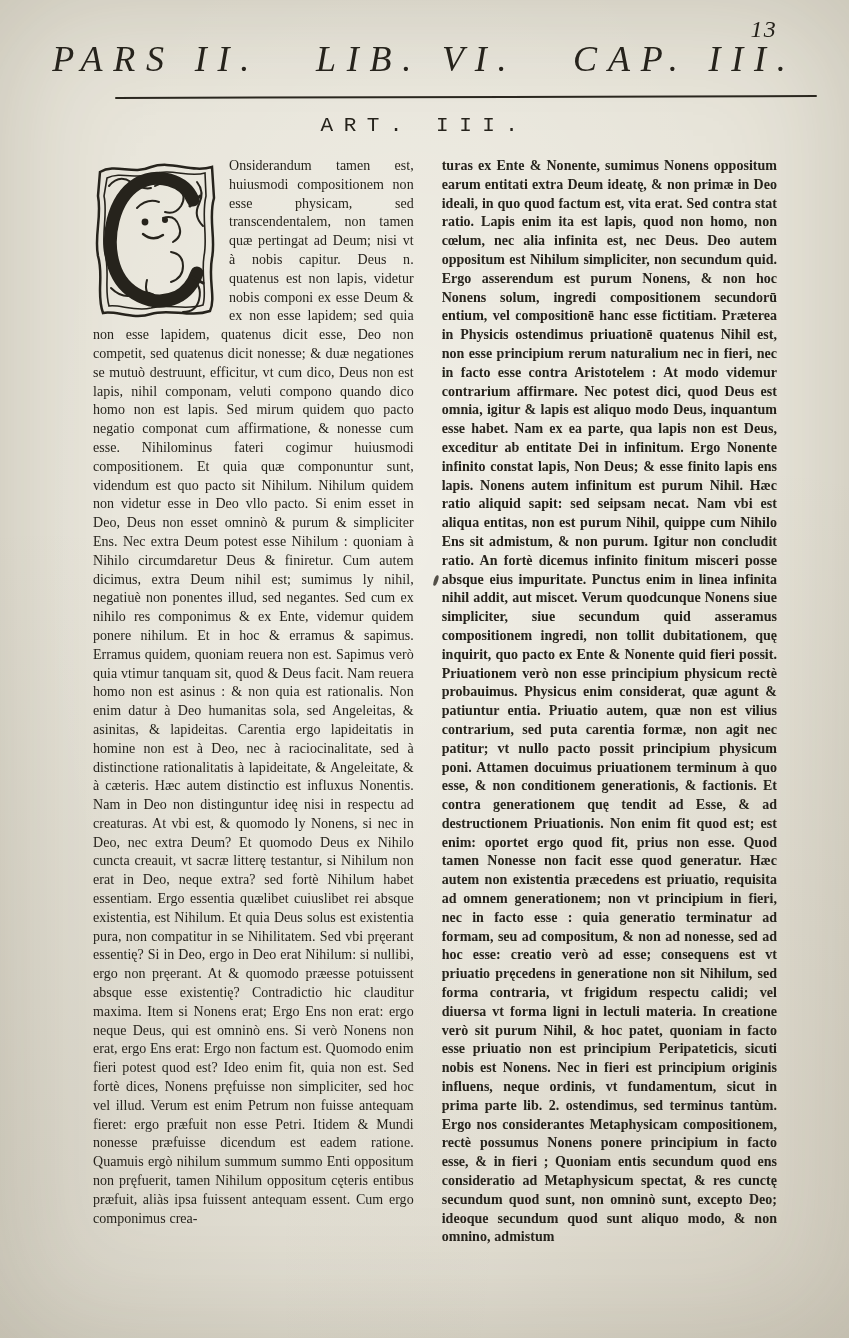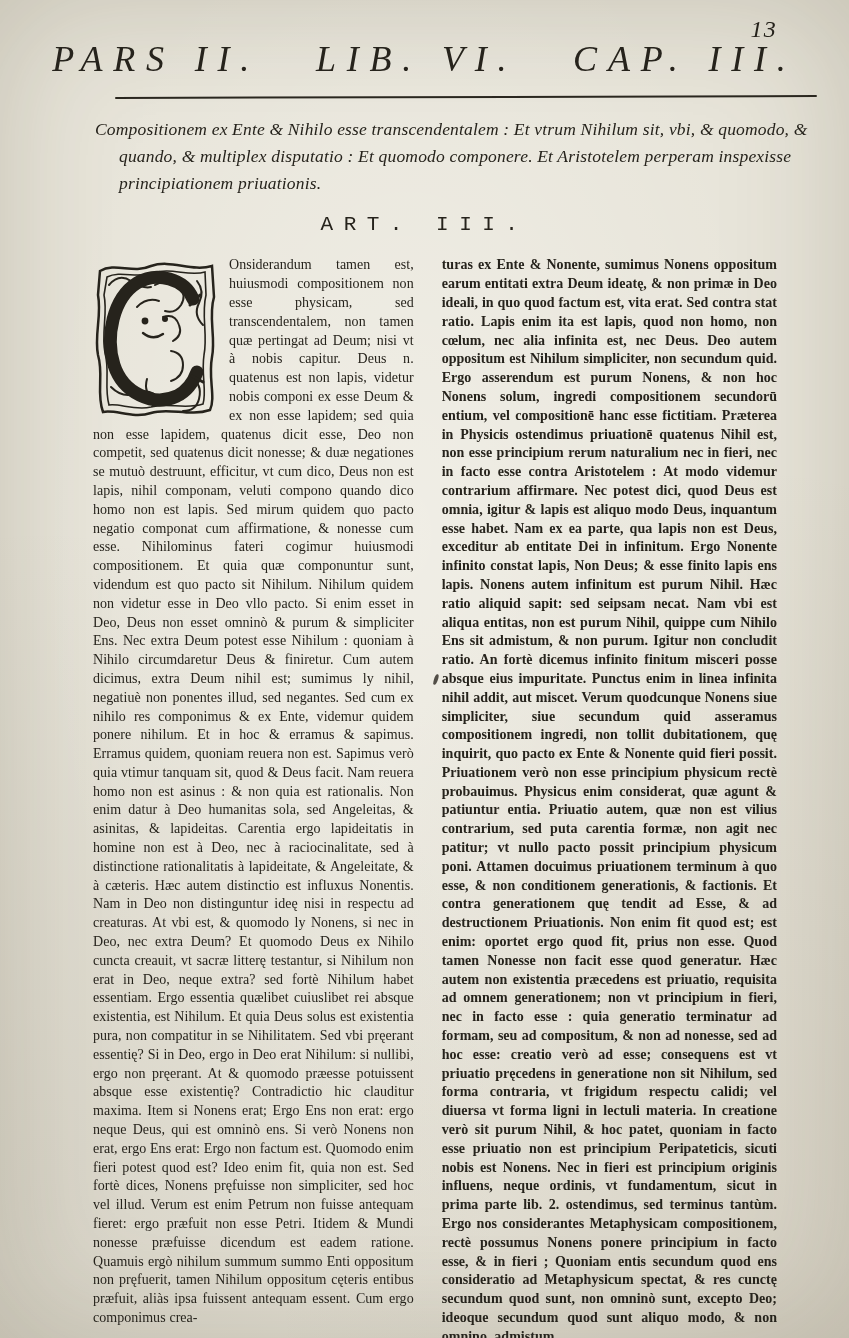--- a/index.html
+++ b/index.html
@@ -102,21 +102,20 @@
   <div class="running-head">
     <span class="part">PARS II.</span>
     <span class="part">LIB. VI.</span>
     <span class="part">CAP. III.</span>
   </div>
 
   <span class="page-number">13</span>
 
   <div class="head-rule"></div>
 
-  <p class="argument">Compositionem ex Ente &amp; Nihilo esse transcendentalem : Et vtrum Nihilum sit, vbi, &amp; quomodo, &amp; quando, &amp; multiplex disputatio : Et quomodo componere. Et Aristotelem perperam inspexisse principiationem priuationis.</p>
 
   <h2 class="art-heading">ART. III.</h2>
 
   <main class="columns">
 
     <div class="col left">
       <span class="dropcap">
         <svg viewBox="0 0 127 160" xmlns="http://www.w3.org/2000/svg" stroke="#26231c" fill="none" stroke-linecap="round">
 
           <path d="M7,12 C22,3 40,15 58,7 C78,0 98,13 119,7 L121,38 C115,58 123,78 119,98 C115,120 123,138 117,151 C96,158 76,148 58,154 C40,160 22,150 10,153 C3,134 11,116 5,96 C1,76 9,56 5,36 Z" stroke-width="2.5"></path>

